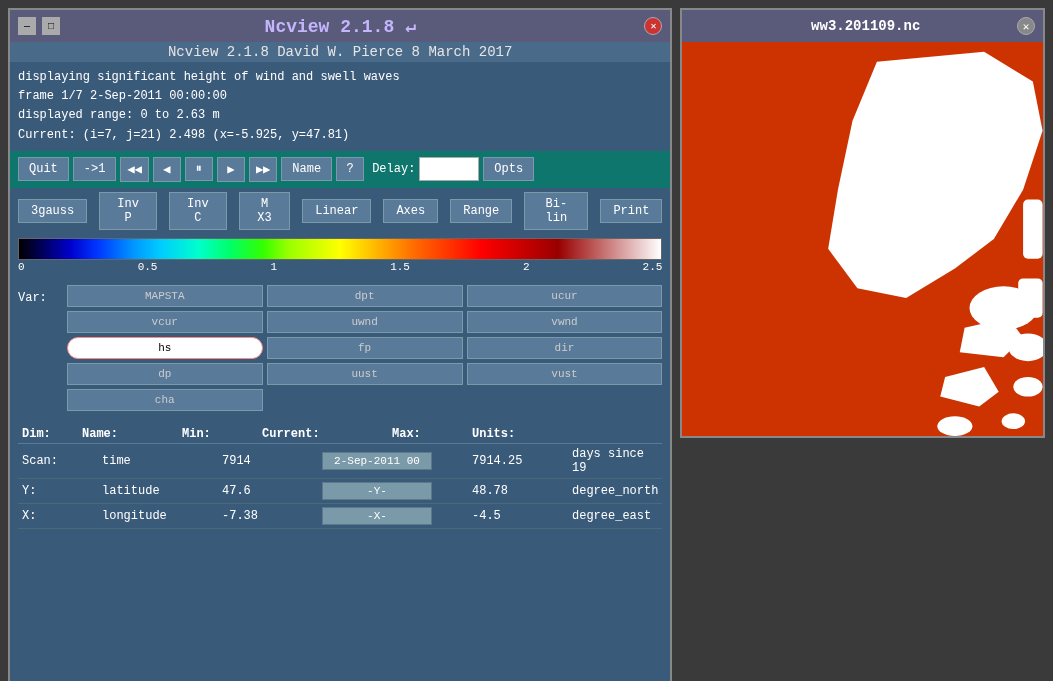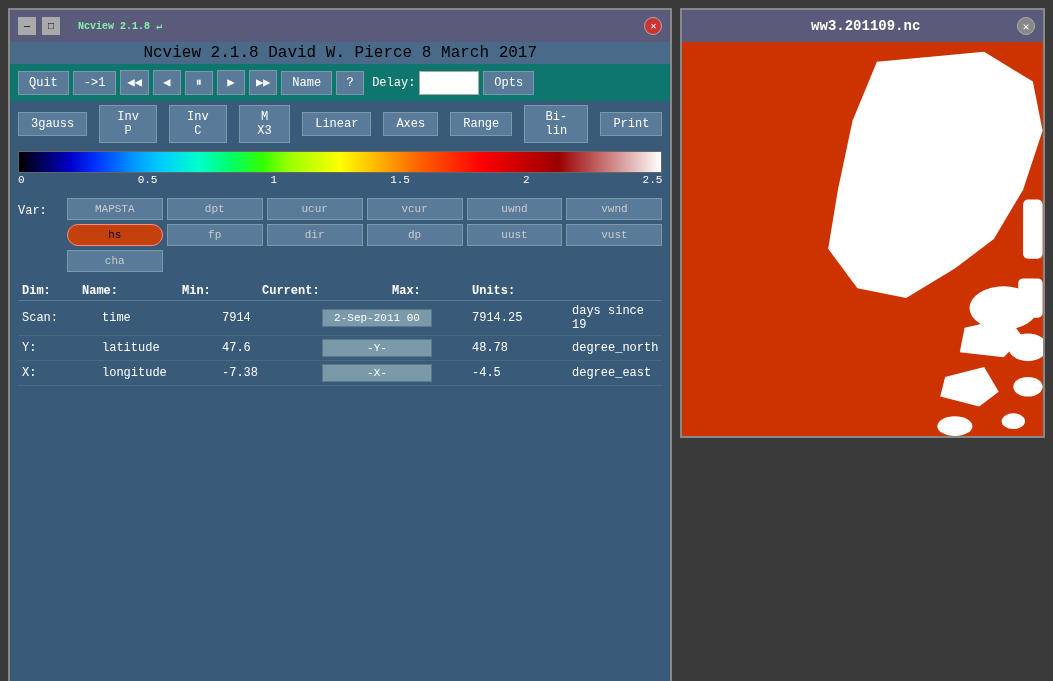--- a/index.html
+++ b/index.html
@@ -28,25 +28,25 @@
     .title-bar {
       background: #5a5a7a;
       display: flex;
       align-items: center;
       justify-content: space-between;
       padding: 4px 8px;
       height: 32px;
     }
 
     .title-bar-title {
-      color: #86efac;
-      font-size: 10px;
+      color: #c4b5fd;
+      font-size: 18px;
       font-weight: bold;
       flex: 1;
-      text-align: left;
+      text-align: center;
     }
 
     .title-btn {
       width: 18px;
       height: 18px;
       border: 1px solid #aaa;
       background: #888;
       cursor: pointer;
       display: flex;
       align-items: center;
@@ -59,23 +59,23 @@
       background: #cc3333;
       color: #fff;
       border-radius: 50%;
     }
 
     .title-btn.minimize { background: #aaa; }
     .title-btn.maximize { background: #aaa; }
 
     .info-bar {
       background: #4a6a8a;
-      color: #000000;
+      color: #e5e5e5;
       padding: 2px 8px;
-      font-size: 16px;
+      font-size: 14px;
       text-align: center;
     }
 
     .info-section {
       background: #3a5a7a;
       color: #fff;
       padding: 6px 8px;
       font-size: 12px;
       line-height: 1.6;
     }
@@ -190,38 +190,38 @@
 
     .var-label {
       color: #fff;
       font-size: 12px;
       padding-top: 6px;
       margin-right: 4px;
     }
 
     .var-grid {
       display: grid;
-      grid-template-columns: repeat(6, 1fr);
+      grid-template-columns: repeat(3, 1fr);
       gap: 4px;
       flex: 1;
     }
 
     .var-btn {
       background: #5a7a9a;
       color: #ccc;
       border: 1px solid #7a9aaa;
       padding: 4px 8px;
       cursor: pointer;
       font-size: 11px;
       font-family: 'Courier New', monospace;
       text-align: center;
     }
 
     .var-btn.active {
-      background: #c2410c;
+      background: #ffffff;
       color: #000;
       border-color: #ff8888;
       border-radius: 11px;
     }
 
     .dim-section {
       background: #3a5a7a;
       padding: 4px 8px;
       flex: 1;
     }
@@ -322,20 +322,26 @@
       <div class="title-btn maximize">□</div>
     </div>
     <div class="title-bar-title">Ncview 2.1.8 ↵</div>
     <div style="width:60px; display:flex; justify-content:flex-end;">
       <div class="title-btn close">✕</div>
     </div>
   </div>
 
   <div class="info-bar">Ncview 2.1.8  David W. Pierce   8 March 2017</div>
 
+  <div class="info-section">
+    <div>displaying significant height of wind and swell waves</div>
+    <div>frame 1/7  2-Sep-2011 00:00:00</div>
+    <div>displayed range: 0 to 2.63 m</div>
+    <div>Current: (i=7, j=21) 2.498  (x=-5.925, y=47.81)</div>
+  </div>
 
   <div class="controls-section">
     <button class="ctrl-btn">Quit</button>
     <button class="ctrl-btn">-&gt;1</button>
     <button class="ctrl-btn sym">◀◀</button>
     <button class="ctrl-btn sym">◀</button>
     <button class="ctrl-btn sym">⏸</button>
     <button class="ctrl-btn sym">▶</button>
     <button class="ctrl-btn sym">▶▶</button>
     <button class="ctrl-btn">Name</button>

